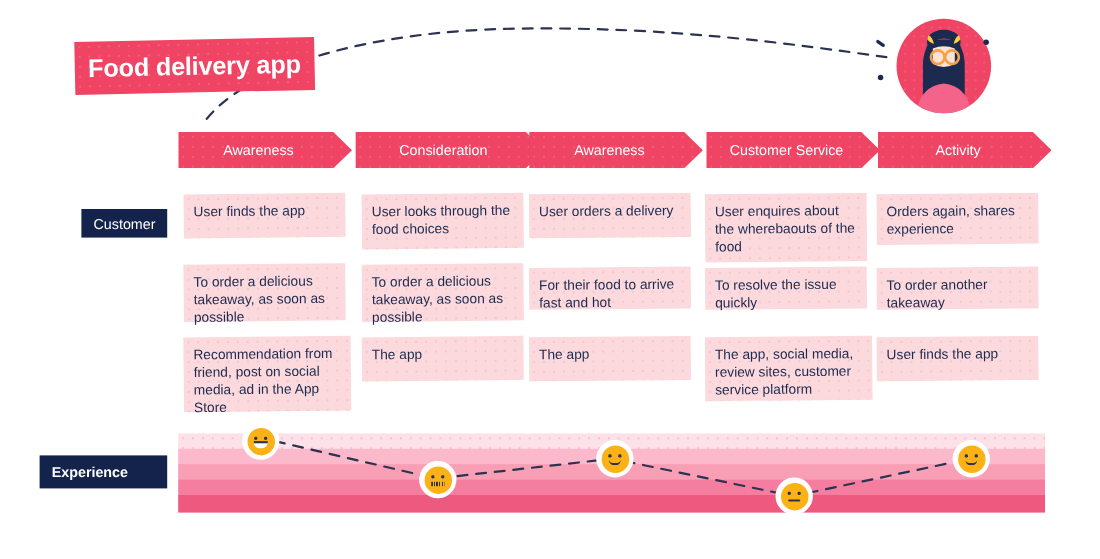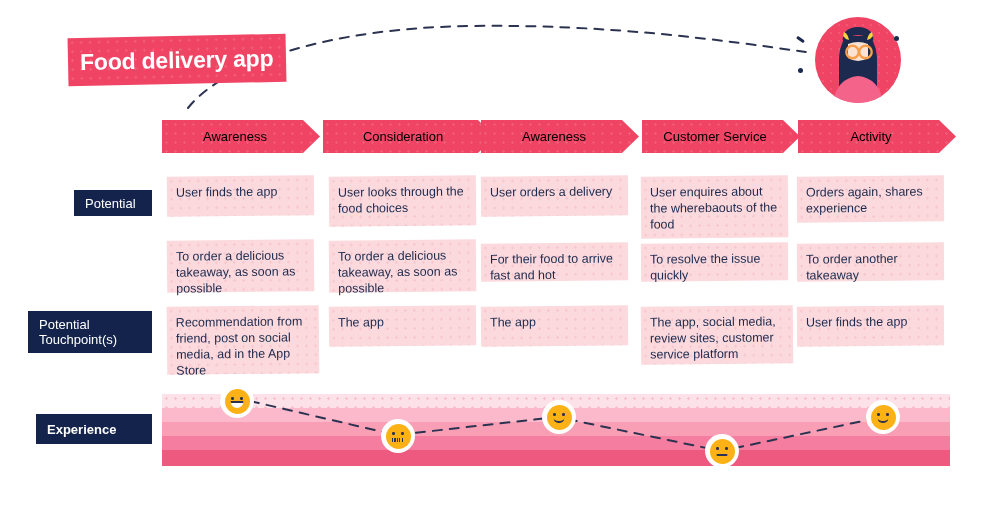--- a/index.html
+++ b/index.html
@@ -63,21 +63,21 @@
     -webkit-clip-path: polygon(0 0, calc(100% - 17px) 0, 100% 50%, calc(100% - 17px) 100%, 0 100%);
     clip-path: polygon(0 0, calc(100% - 17px) 0, 100% 50%, calc(100% - 17px) 100%, 0 100%);
   }
   .arrow .dots {
     position: absolute; inset: 0;
     background-image: radial-gradient(#f7758c 1px, transparent 1.2px);
     background-size: 9px 9px;
     opacity: .5;
   }
   .arrow-label {
-    position: relative; color: #000000;
+    position: relative; color: #ffffff;
     font-size: 13px; white-space: nowrap;
     padding-right: 12px;
   }
 
   
   .row-label {
     position: absolute;
     background: #13234b;
     color: #ffffff;
     font-size: 13px; line-height: 15px;
@@ -222,24 +222,21 @@
       <div class="dots"></div>
       <span class="arrow-label">Customer Service</span>
     </div>
     <div class="arrow" style="left:636px;width:158px;">
       <div class="dots"></div>
       <span class="arrow-label">Activity</span>
     </div>
   </div>
 
   <div class="row-label r-activity">
-    <span>Potential</span>
-  </div>
-  <div class="row-label r-touchpoint">
-    <span>Potential Touchpoint(s)</span>
+    <span>Customer</span>
   </div>
   <div class="row-label r-experience">
     <span>Experience</span>
   </div>
 
   <div class="cell" style="left:167px;top:176px;width:147px;height:40px;transform:rotate(-0.6deg);">
     <div class="dots"></div>
     <span class="txt">User finds the app</span>
   </div>
   <div class="cell" style="left:329px;top:176px;width:147px;height:50px;transform:rotate(-0.6deg);">

